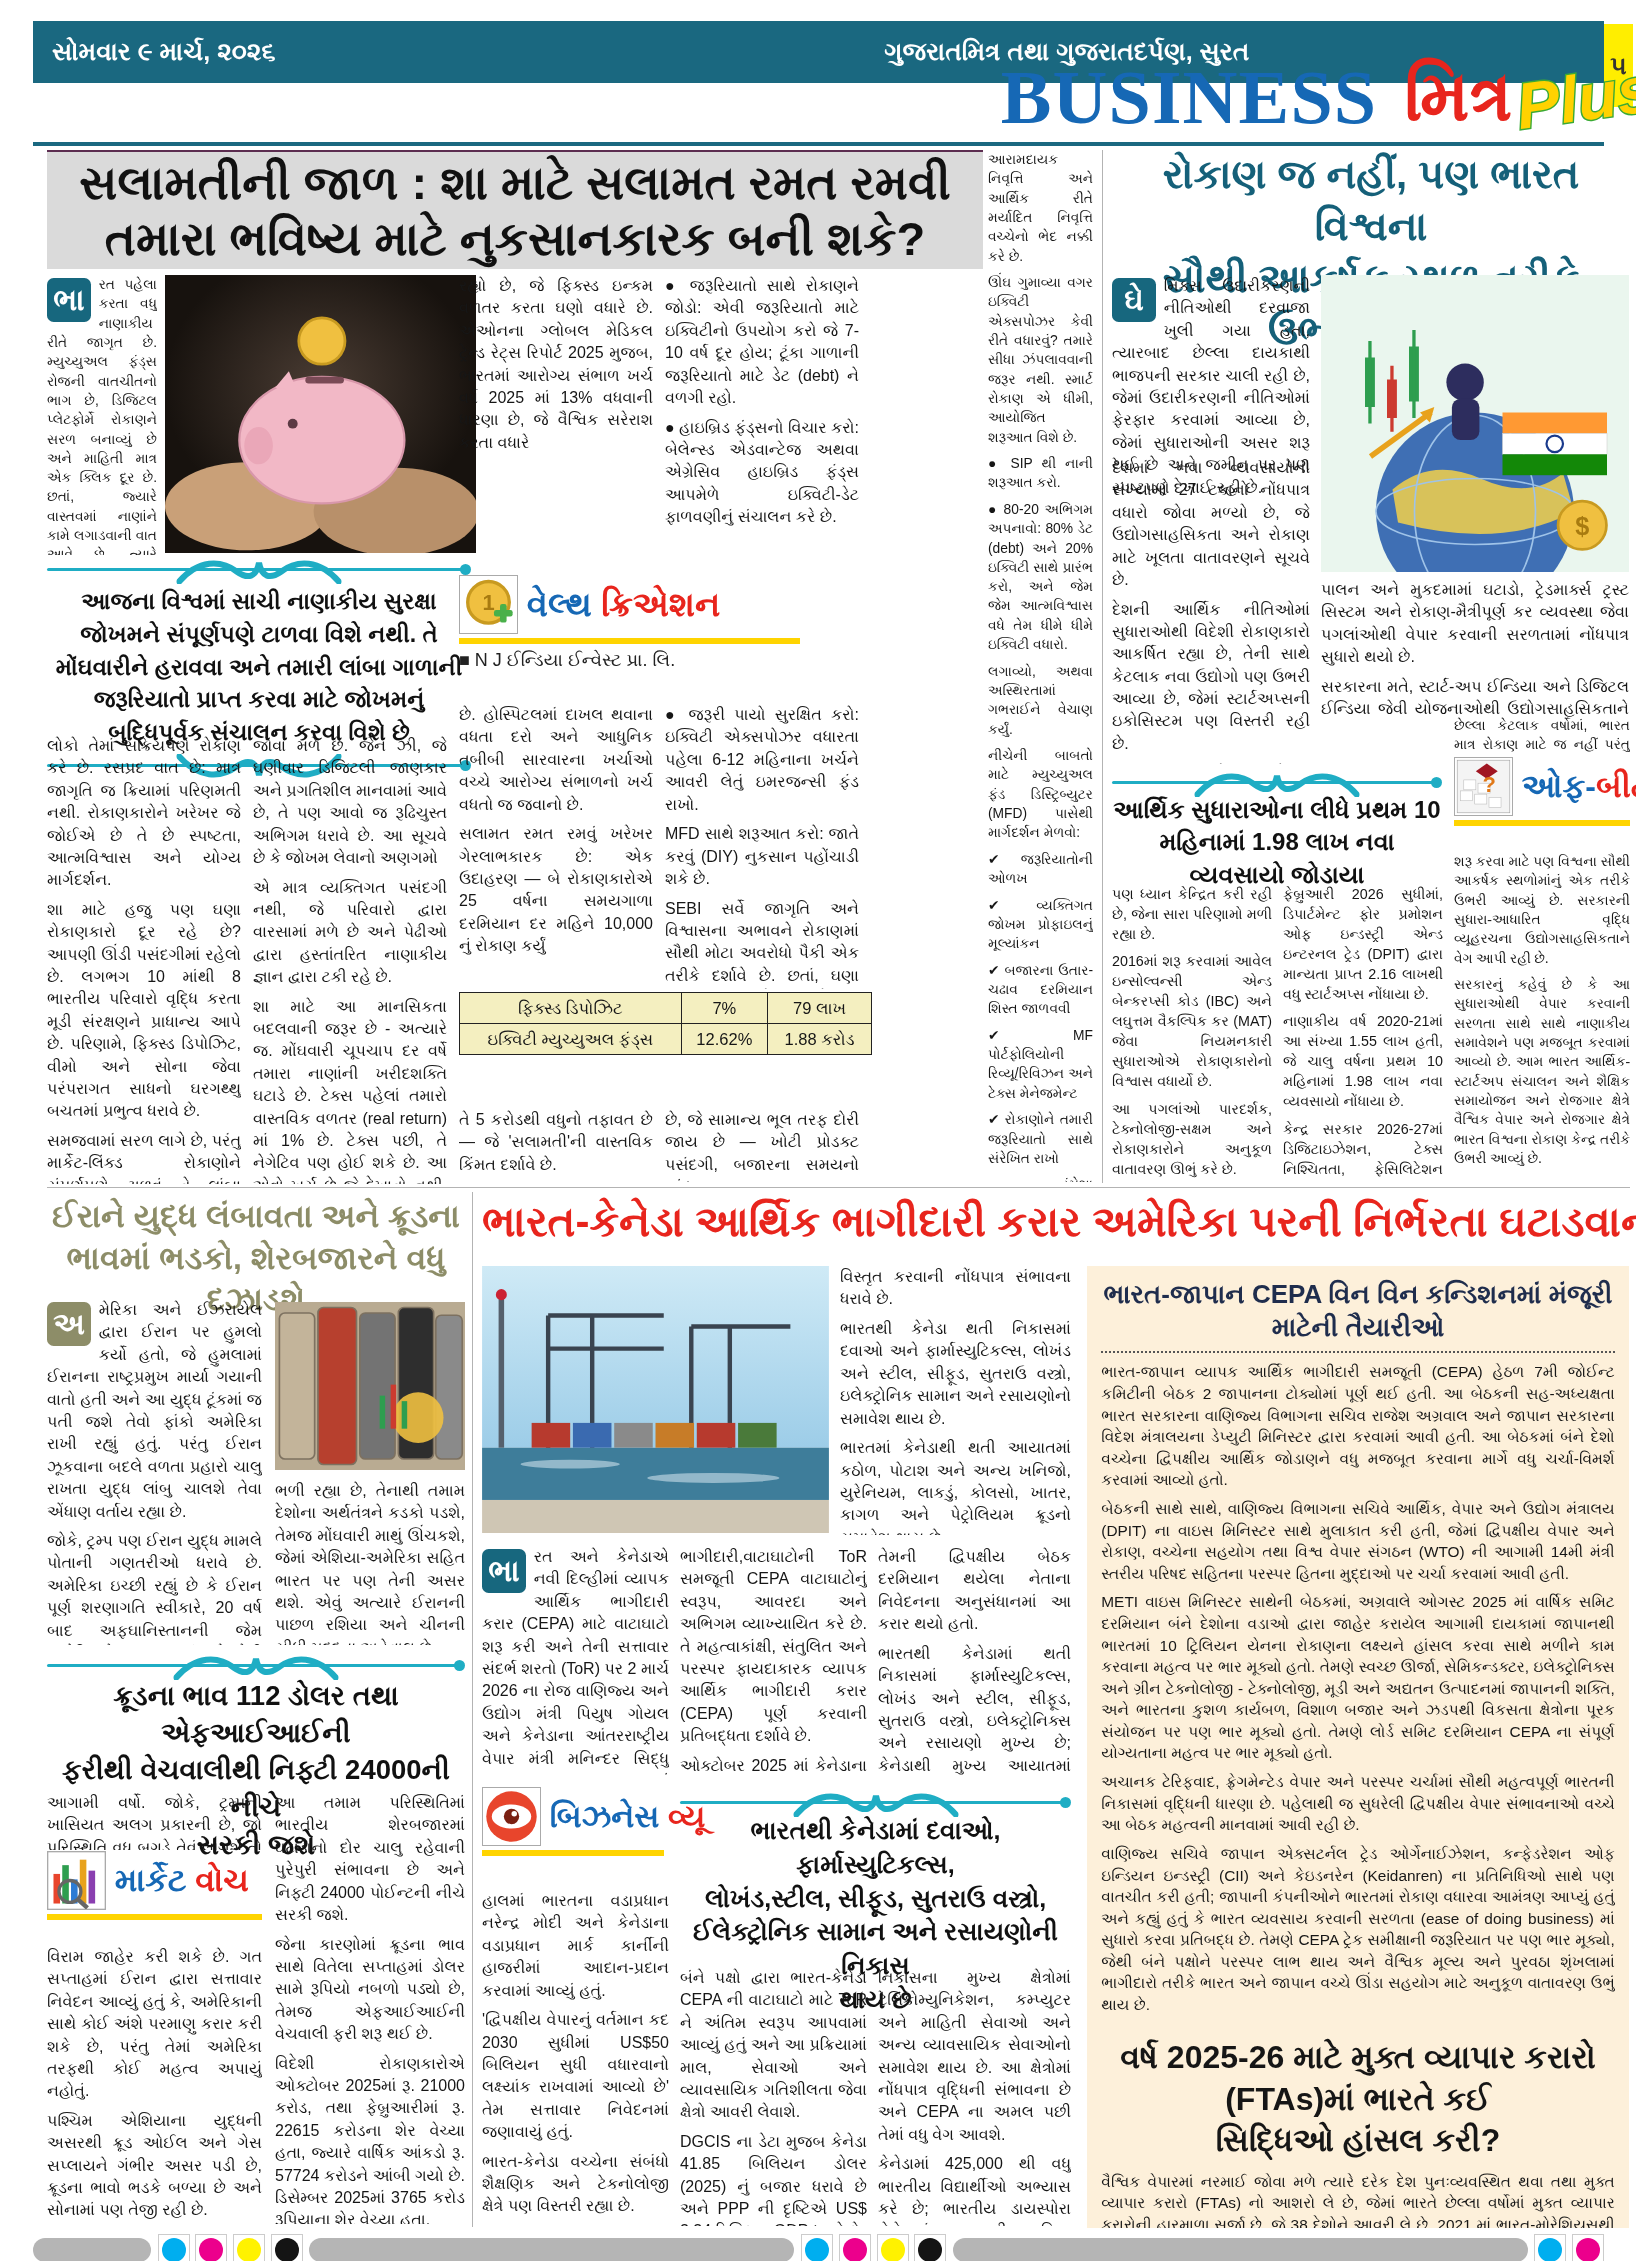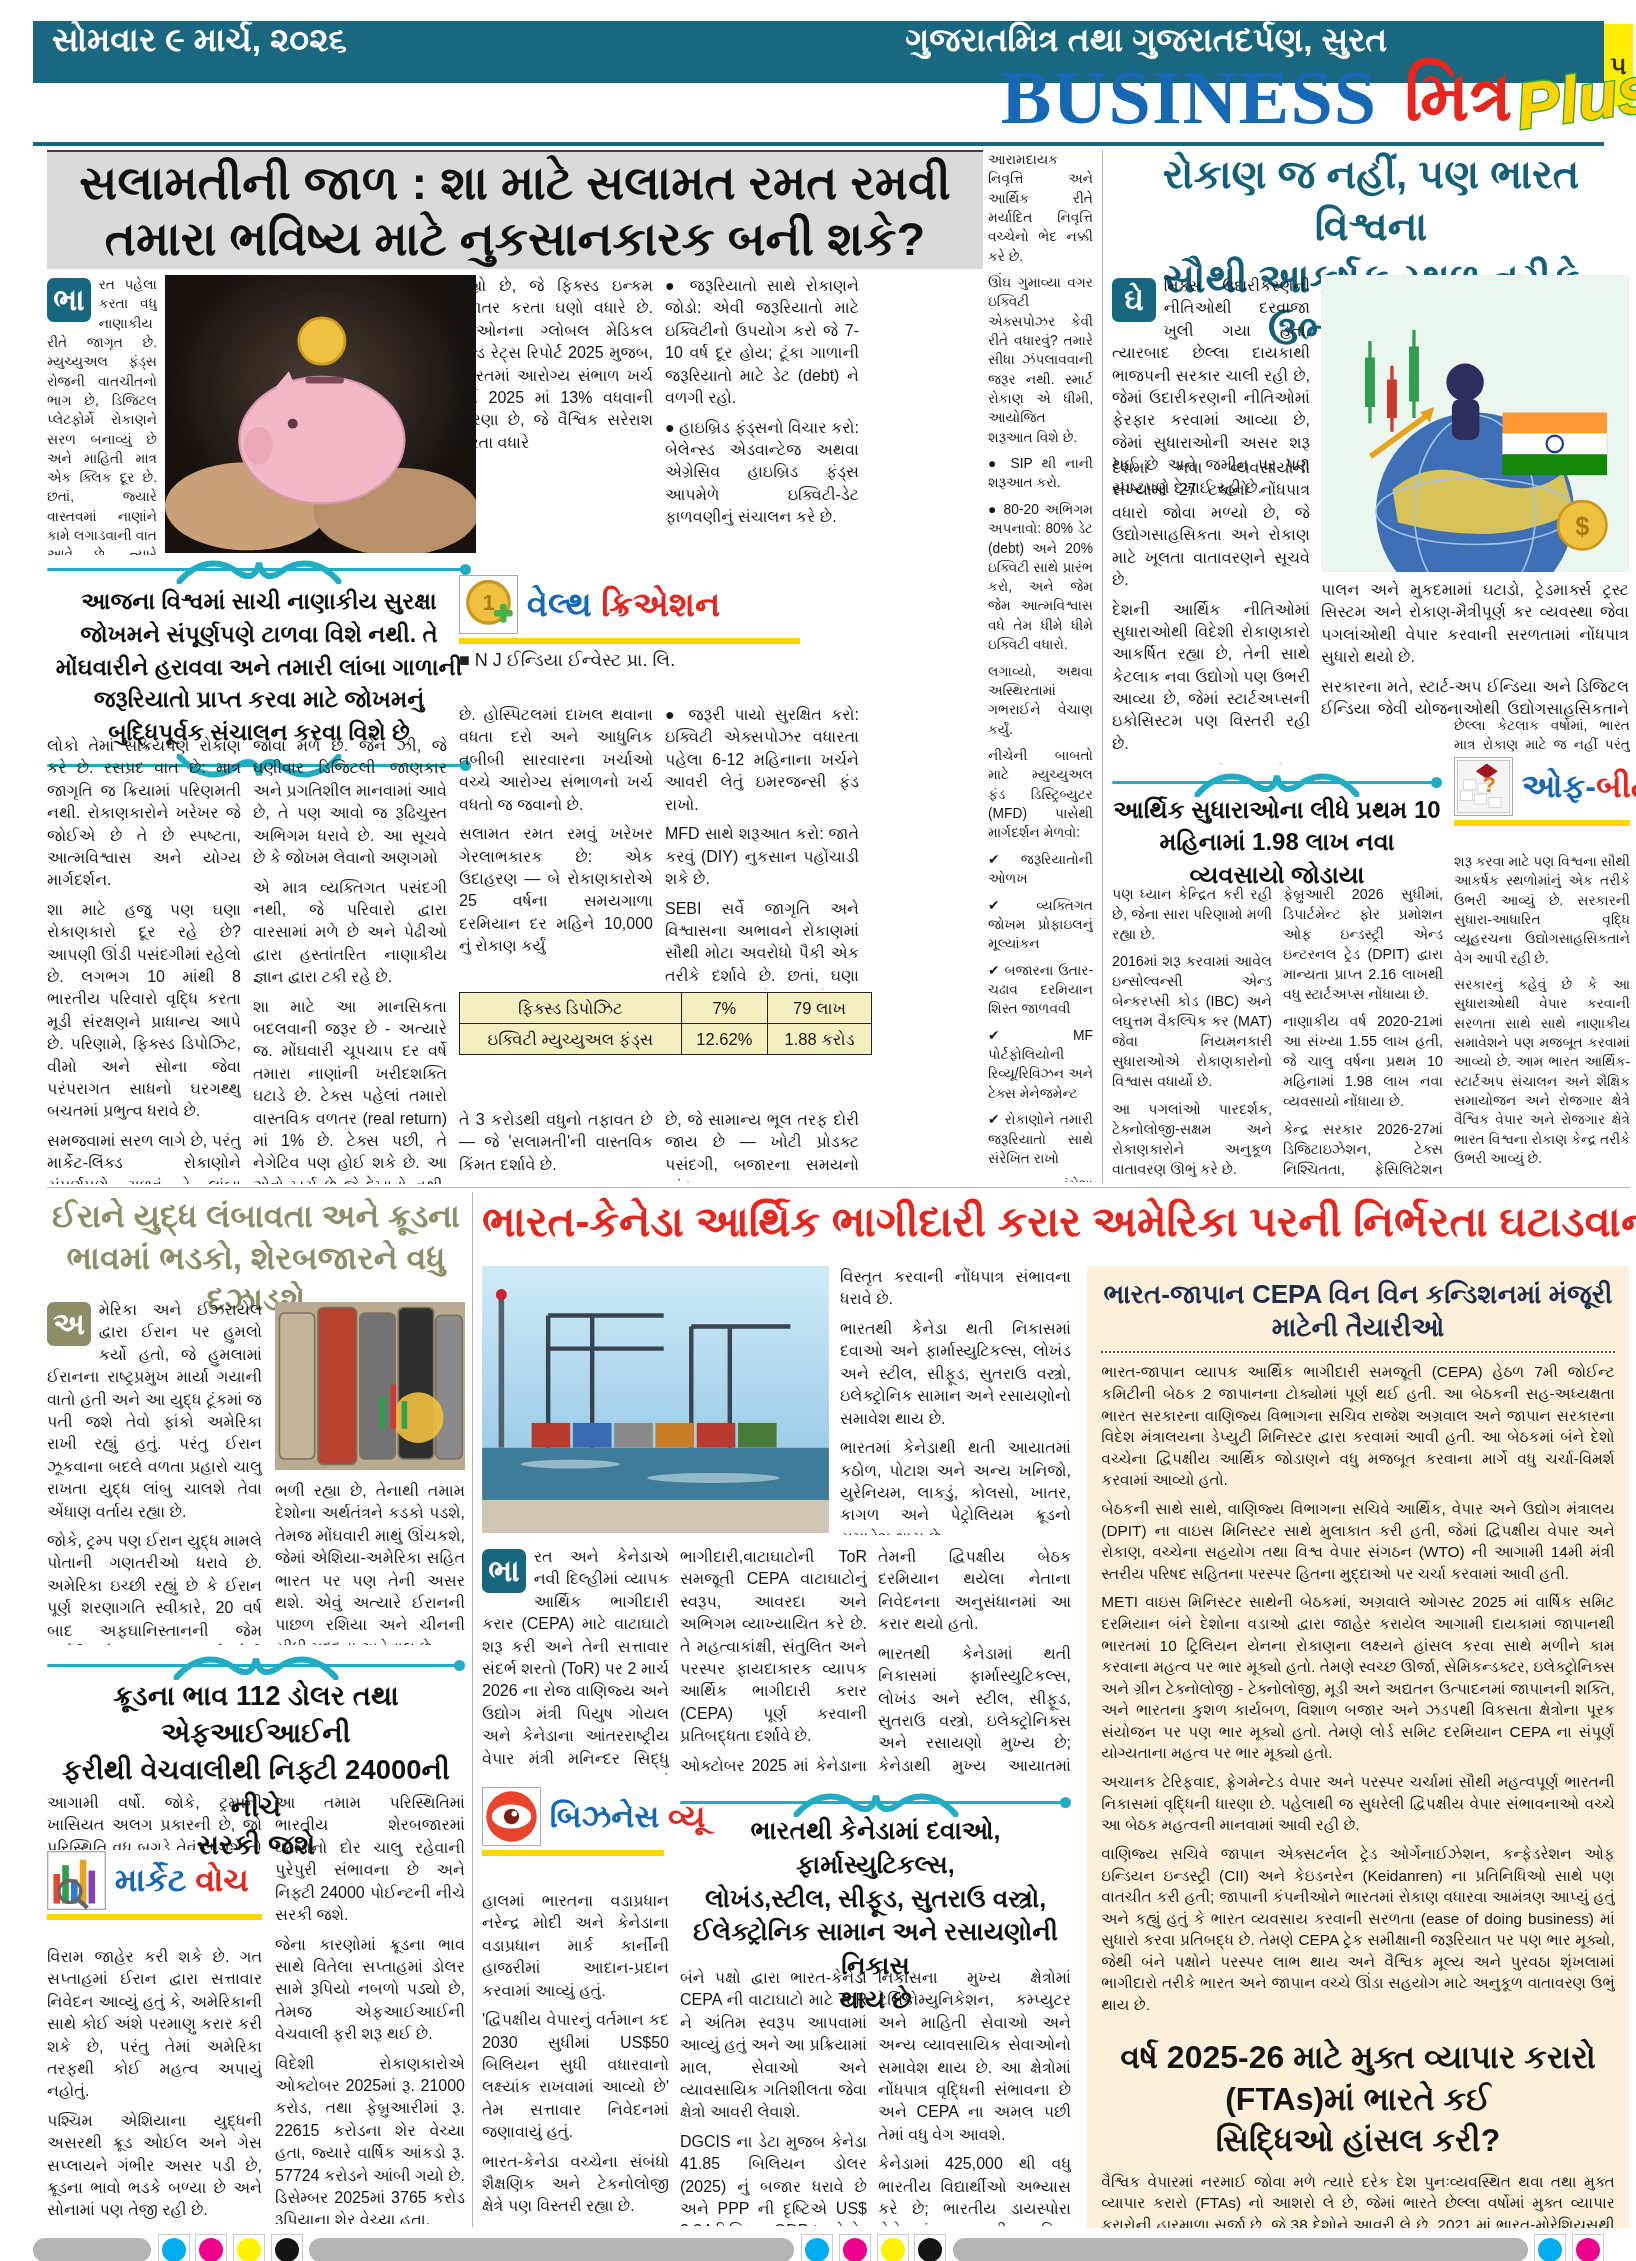--- a/index.html
+++ b/index.html
@@ -2,21 +2,21 @@
 <html style="font-size:8.8px"><head>
 <meta charset="utf-8">
 <style>
   html,body{margin:0;padding:0;background:#fff;}
   .page{position:relative;width:1636px;height:2261px;background:#fff;overflow:hidden;
         font-family:"Liberation Sans","DejaVu Sans",sans-serif;color:#161616;}
   .abs{position:absolute;}
 
   
   .topbar{left:33px;top:21px;width:1571px;height:62px;background:#1a6880;color:#fff;
-          display:flex;font-weight:bold;font-size:33px;}
+          display:flex;align-items:center;font-weight:bold;font-size:25px;}
   .topbar .date{padding-left:19px;}
   .topbar .pub{position:absolute;left:50%;transform:translateX(18%);white-space:nowrap;}
   .pagenum{left:1604px;top:24px;width:29px;height:83px;background:#ffee00;color:#333;
            display:flex;align-items:center;justify-content:center;font-size:25px;font-weight:bold;}
 
   
   .masthead{left:0;top:53px;width:100%;height:88px;display:flex;align-items:center;justify-content:flex-end;padding-left:17px;}
   .mh-business{font-family:"Liberation Serif","DejaVu Serif",serif;font-weight:bold;font-size:76px;color:#1668b5;letter-spacing:1.1px;}
   .mh-mitra{font-weight:bold;font-size:70px;color:#e8251d;margin-left:27px;}
   .mh-plus{font-style:italic;font-weight:bold;font-size:65px;color:#ffd200;margin-left:3.3px;
@@ -195,21 +195,21 @@
     </tr>
     <tr>
       <td>ઇક્વિટી મ્યુચ્યુઅલ ફંડ્સ</td>
       <td>12.62%</td>
       <td>1.88 કરોડ</td>
     </tr>
   </tbody>
     </table>
 
   <div class="abs col" style="left:459px;top:1109px;width:194px;height:73px;">
-      <p>તે 3 કરોડથી વધુનો તફાવત છે — જે 'સલામતી'ની વાસ્તવિક કિંમત દર્શાવે છે.</p>
+      <p>તે 5 કરોડથી વધુનો તફાવત છે — જે 'સલામતી'ની વાસ્તવિક કિંમત દર્શાવે છે.</p>
     </div>
   <div class="abs col" style="left:665px;top:275px;width:194px;height:295px;">
       <p>● જરૂરિયાતો સાથે રોકાણને જોડો: એવી જરૂરિયાતો માટે ઇક્વિટીનો ઉપયોગ કરો જે 7-10 વર્ષ દૂર હોય; ટૂંકા ગાળાની જરૂરિયાતો માટે ડેટ (debt) ને વળગી રહો.</p>
       <p>● હાઇબ્રિડ ફંડ્સનો વિચાર કરો: બેલેન્સ્ડ એડવાન્ટેજ અથવા એગ્રેસિવ હાઇબ્રિડ ફંડ્સ આપમેળે ઇક્વિટી-ડેટ ફાળવણીનું સંચાલન કરે છે.</p>
     </div>
   <div class="abs col" style="left:665px;top:704px;width:194px;height:285px;">
       <p>● જરૂરી પાયો સુરક્ષિત કરો: ઇક્વિટી એક્સપોઝર વધારતા પહેલા 6-12 મહિનાના ખર્ચને આવરી લેતું ઇમરજન્સી ફંડ રાખો.</p>
       <p>MFD સાથે શરૂઆત કરો: જાતે કરવું (DIY) નુકસાન પહોંચાડી શકે છે.</p>
       <p>SEBI સર્વે જાગૃતિ અને વિશ્વાસના અભાવને રોકાણમાં સૌથી મોટા અવરોધો પૈકી એક તરીકે દર્શાવે છે. છતાં, ઘણા પ્રથમ વખતના રોકાણકારો માત્ર યુટ્યુબ વીડિયો અથવા સોશિયલ મીડિયા ટિપ્સ પર આધાર રાખે</p>
     </div>

